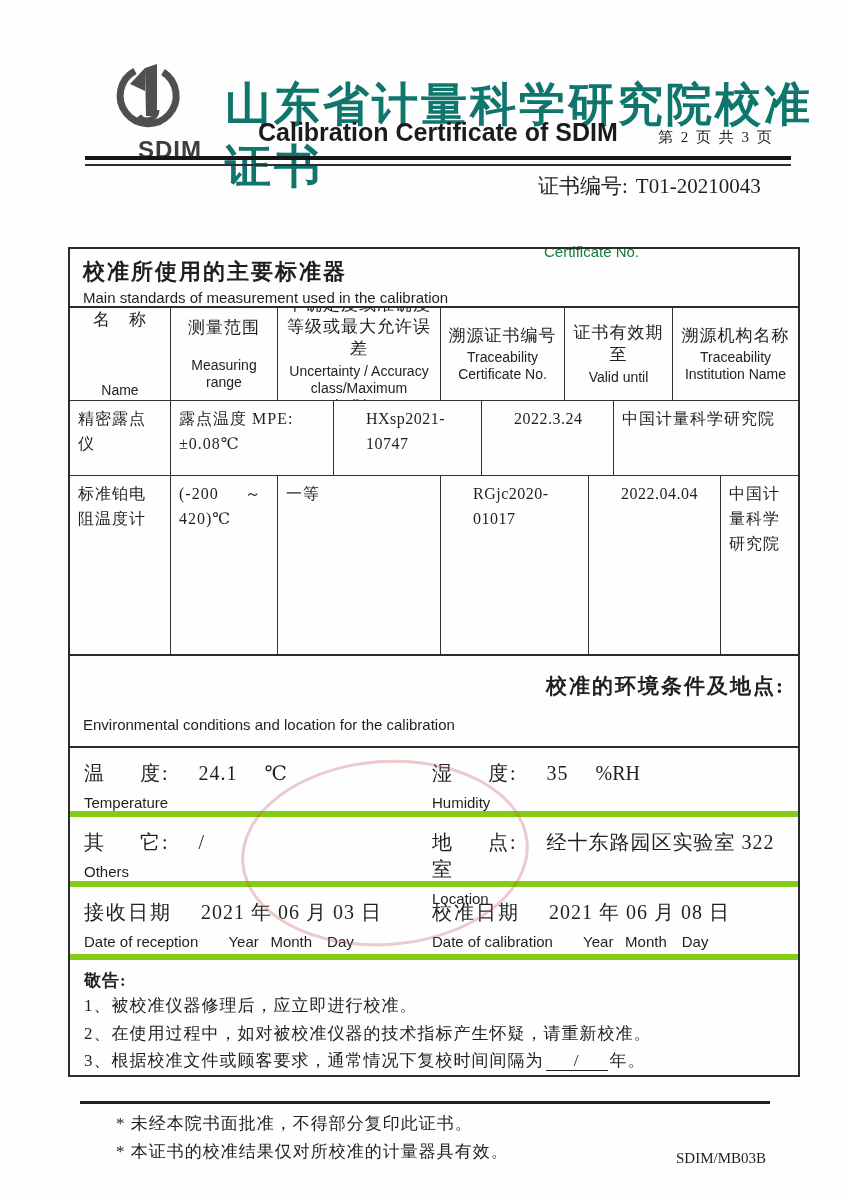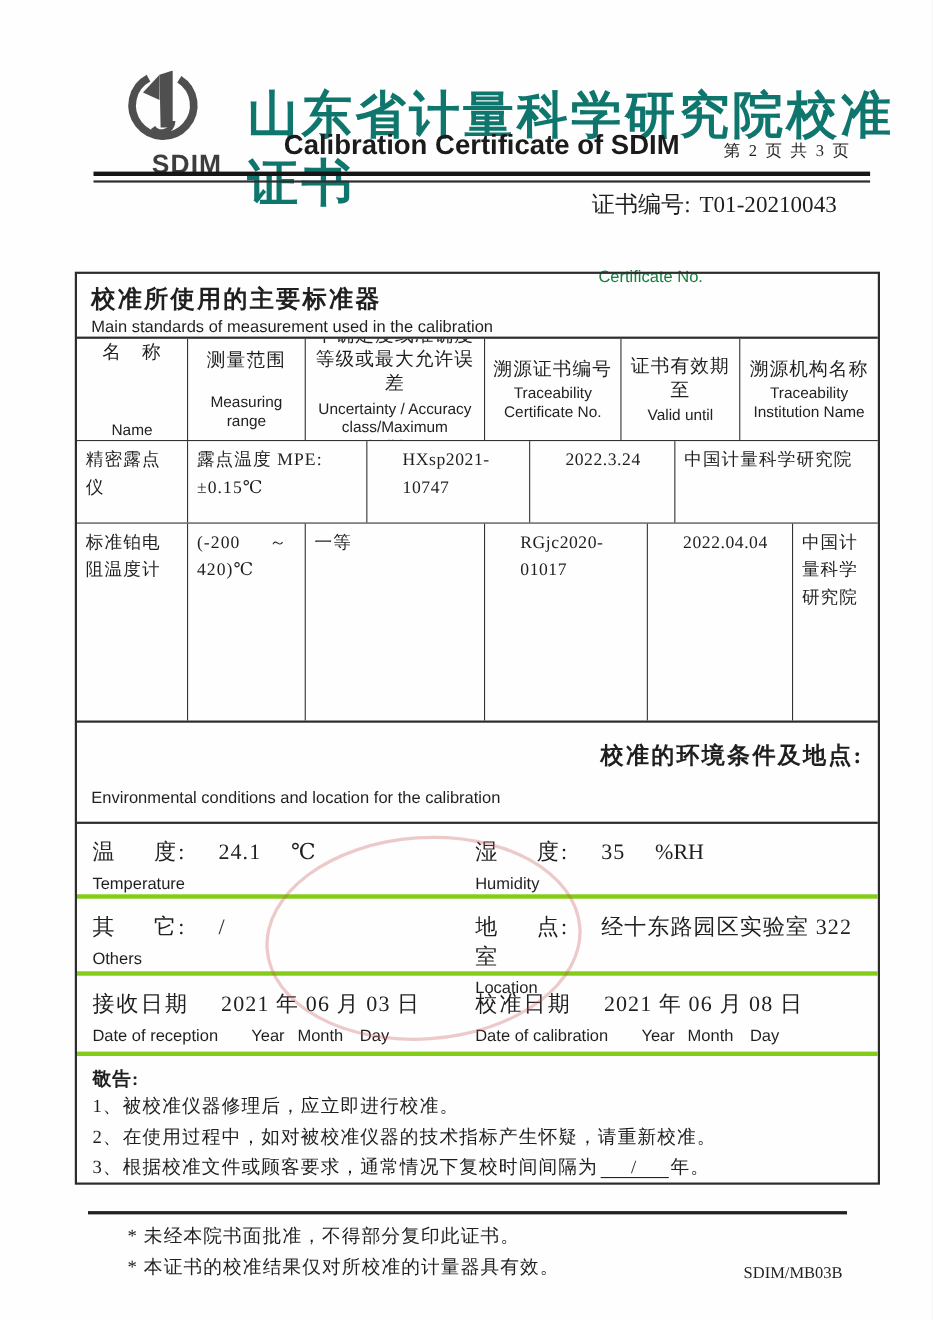--- a/index.html
+++ b/index.html
@@ -49,21 +49,21 @@
   .td{font-size:16px;letter-spacing:1px;line-height:1.55;}
   .pre{white-space:pre-line;}
   .mono-ish{letter-spacing:0.5px;margin-left:24px;}
 
   
   .env-head{height:100px;padding-top:16px;}
   .env-head .sec-title-cn{font-size:21px;text-align:right;}
   .env-head .sec-title-en{margin-top:16px;}
 
   
-  .frow{display:flex;border-bottom:4px solid #84cc16;}
+  .frow{display:flex;border-bottom:6px solid #84cc16;}
   .env1{height:74px;} .env2{height:70px;} .dates{height:81px;}
   .fcol{padding:12px 0 0 14px;}
   .fcol.left{width:348px;} .fcol.right{flex:1;}
   .fline{font-size:20px;letter-spacing:2px;}
   .fline .val{margin-left:22px;letter-spacing:1px;}
   .fline .unit{margin-left:20px;letter-spacing:0;}
   .fen{font-family:"Liberation Sans","DejaVu Sans",sans-serif;font-size:15px;letter-spacing:0;margin-top:7px;}
   .fen .ymd{margin-left:26px;}
 
   
@@ -139,21 +139,21 @@
         </div>
         <div class="tc c6">
           <span class="th-cn">溯源机构名称</span>
           <span class="th-en">Traceability Institution Name</span>
         </div>
       </div>
 
       <div class="trow trow1">
         <div class="tc c1 td">精密露点仪</div>
         <div class="tc c3 td pre">露点温度 MPE:
-±0.15℃</div>
+±0.08℃</div>
         <div class="tc c4 td mono-ish">HXsp2021-10747</div>
         <div class="tc c5 td mono-ish">2022.3.24</div>
         <div class="tc c6 td">中国计量科学研究院</div>
       </div>
 
       <div class="trow trow2">
         <div class="tc c1 td">标准铂电阻温度计</div>
         <div class="tc c2 td pre">(-200  ～
 420)℃</div>
         <div class="tc c3 td pre">一等</div>

